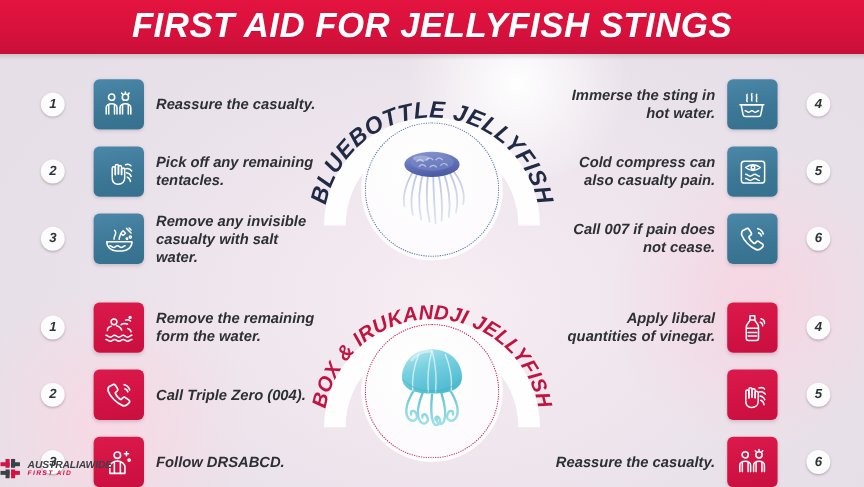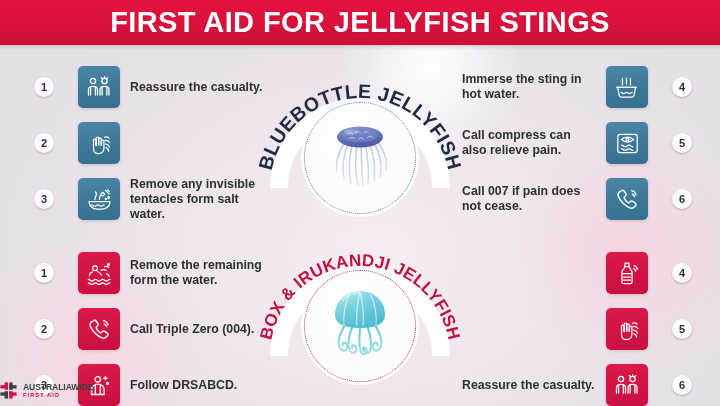--- a/index.html
+++ b/index.html
@@ -9,20 +9,21 @@
     background:#ffffff;
     overflow:hidden;
   }
   .poster{
     position:relative;
     width:720px; height:406px;
     background:
       radial-gradient(ellipse 420px 300px at 52% 62%, #f6eef3 0%, #efe6ee 40%, #e9e1e9 75%, #e6dfe7 100%),
       linear-gradient(135deg,#ece4ec 0%, #eae2ea 50%, #e8e0e8 100%);
     overflow:hidden;
+    font-style:italic;
   }
   
   .bloom{ position:absolute; border-radius:50%; pointer-events:none; }
   .bloom.b1{ left:-40px; bottom:-60px; width:260px; height:220px;
     background:radial-gradient(circle,#f8d9e4 0%, rgba(248,217,228,0) 70%); }
   .bloom.b2{ right:-30px; top:120px; width:240px; height:260px;
     background:radial-gradient(circle,#f6d5e2 0%, rgba(246,213,226,0) 70%); }
   .bloom.b3{ left:46%; top:-10px; width:200px; height:160px;
     background:radial-gradient(circle,#ffffff 0%, rgba(255,255,255,0) 72%); }
 
@@ -100,21 +101,21 @@
 
   .itxt{
     font-size:12.3px;
     font-weight:bold;
     color:#2c3033;
     line-height:1.22;
     padding:0 10px;
     flex:1 1 auto;
   }
   .item.left .itxt{ text-align:left; }
-  .item.right .itxt{ text-align:left; }
+  .item.right .itxt{ text-align:right; }
 
   
   .centre{
     position:absolute;
     left:262px; top:48px;
     width:196px; height:358px;
     z-index:4;
   }
   .medallion{ position:absolute; width:196px; height:168px; }
   .medallion.top{ top:8px; }
@@ -193,38 +194,39 @@
                 <path d="M7.5 16.5v-7.2a1.3 1.3 0 0 1 2.6 0v5.4"></path>
                 <path d="M10.1 14.4V7.4a1.3 1.3 0 0 1 2.6 0v6.7"></path>
                 <path d="M12.7 14.1V8.2a1.3 1.3 0 0 1 2.6 0v6.2"></path>
                 <path d="M15.3 14.4v-4a1.3 1.3 0 0 1 2.6 0v6.8c0 3.2-2.3 5.4-5.4 5.4S7.5 20.6 7.5 17.4"></path>
                 <path d="M18.6 6.3c1.6-.7 3.4-.3 4.5.8M18.9 9.6c1.9-.4 3.8.4 4.8 1.9M19.4 13c1.8.2 3.3 1.4 3.9 3.1"></path>
                 <path d="M20 16.6c1.5.6 2.5 2 2.7 3.6"></path>
               </svg>
             </span>
           </div>
           <div class="badge">2</div>
+          <div class="itxt">Pick off any remaining tentacles.</div>
         </div>
 
         <div class="item left">
           <div class="tile blue">
             <span>
               <svg width="27" height="25" viewBox="0 0 27 25" fill="none" stroke="#ffffff" stroke-width="1.25" stroke-linecap="round" stroke-linejoin="round">
                 <path d="M3 14.5h21c0 4.4-3.6 7.6-8.3 7.6h-4.4C6.6 22.1 3 18.9 3 14.5z"></path>
                 <path d="M5.5 17.8c1.6 0 1.6 1.4 3.2 1.4s1.6-1.4 3.2-1.4 1.6 1.4 3.2 1.4 1.6-1.4 3.2-1.4"></path>
                 <path d="M9 12.4c0-2.6 1.4-3.8 1.4-5.4 0-1.2-.9-2-.9-2"></path>
                 <path d="M13.3 12.4c0-2.2 1.2-3.2 1.2-4.6"></path>
                 <path d="M19.4 3.3l3.8 3.8M21.6 3l1.6 1.6M18.6 7.3l-1.3 1.3a1 1 0 0 1-1.5 0l-.5-.5a1 1 0 0 1 0-1.5L16.6 5.3z"></path>
                 <circle cx="22.6" cy="10.6" r="0.9"></circle>
                 <circle cx="19.8" cy="11.9" r="0.6"></circle>
               </svg>
             </span>
           </div>
           <div class="badge">3</div>
-          <div class="itxt">Remove any invisible tentacles form salt water.</div>
+          <div class="itxt">Remove any invisible casualty with salt water.</div>
         </div>
 
       </div>
 
       <div class="group second">
 
         <div class="item left">
           <div class="tile red">
             <span>
               <svg width="27" height="25" viewBox="0 0 27 25" fill="none" stroke="#ffffff" stroke-width="1.25" stroke-linecap="round" stroke-linejoin="round">
@@ -303,21 +305,21 @@
               <svg width="25" height="25" viewBox="0 0 25 25" fill="none" stroke="#ffffff" stroke-width="1.25" stroke-linecap="round" stroke-linejoin="round">
                 <rect x="2.8" y="3.4" width="19.4" height="18.2" rx="2.4"></rect>
                 <path d="M6.4 8.6c1.9-1.6 4.2-2.4 6.1-2.4s4.2.8 6.1 2.4c-1.9 1.6-4.2 2.4-6.1 2.4S8.3 10.2 6.4 8.6z"></path>
                 <circle cx="12.5" cy="8.6" r="1.5"></circle>
                 <path d="M6.4 14.2c1.9 0 1.9 1.6 3.8 1.6s1.9-1.6 3.8-1.6 1.9 1.6 3.8 1.6"></path>
                 <path d="M6.4 17.8c1.9 0 1.9 1.6 3.8 1.6s1.9-1.6 3.8-1.6 1.9 1.6 3.8 1.6"></path>
               </svg>
             </span>
           </div>
           <div class="badge">5</div>
-          <div class="itxt">Call compress can also relieve pain.</div>
+          <div class="itxt">Cold compress can also casualty pain.</div>
         </div>
 
         <div class="item right">
           <div class="tile blue">
             <span>
               <svg width="25" height="25" viewBox="0 0 25 25" fill="none" stroke="#ffffff" stroke-width="1.4" stroke-linecap="round" stroke-linejoin="round">
                 <path d="M6.6 3.8c.8-.8 1.9-.7 2.5.2l1.8 2.7c.5.8.3 1.7-.4 2.3l-1.1.9c-.3.3-.4.7-.2 1.1.6 1.5 2.1 3.4 3.9 4.7.4.3.9.2 1.2-.1l1-1c.6-.6 1.6-.7 2.3-.2l2.7 1.8c.9.6 1 1.8.2 2.5l-1.3 1.3c-1.1 1.1-2.8 1.4-4.3.8-2.5-1-5-2.9-7-4.9S4.3 11.7 3.3 9.2c-.6-1.5-.3-3.1.8-4.2z"></path>
                 <path d="M16.5 3.6c2 .4 3.9 2.1 4.5 4.3M17.2 7.1c1.1.3 2 1.2 2.3 2.4"></path>
               </svg>
             </span>
@@ -336,20 +338,21 @@
               <svg width="22" height="25" viewBox="0 0 22 25" fill="none" stroke="#ffffff" stroke-width="1.25" stroke-linecap="round" stroke-linejoin="round">
                 <path d="M9 2.2h4v3.4h-4z"></path>
                 <path d="M9 5.6c0 1.6-3.1 3-3.1 6.2v9.1a1.8 1.8 0 0 0 1.8 1.8h6.6a1.8 1.8 0 0 0 1.8-1.8V11.8c0-3.2-3.1-4.6-3.1-6.2"></path>
                 <path d="M6.3 12.6h9.4"></path>
                 <path d="M7.4 16.1h7.2M7.4 19h7.2"></path>
                 <path d="M17.6 7.6c1.2.4 2 1.5 2 2.8M18.2 4.6c1.8.5 3 2.1 3 4"></path>
               </svg>
             </span>
           </div>
           <div class="badge">4</div>
+          <div class="itxt">Apply liberal quantities of vinegar.</div>
         </div>
 
         <div class="item right">
           <div class="tile red">
             <span>
               <svg width="26" height="25" viewBox="0 0 26 25" fill="none" stroke="#ffffff" stroke-width="1.25" stroke-linecap="round" stroke-linejoin="round">
                 <path d="M7.5 16.5v-7.2a1.3 1.3 0 0 1 2.6 0v5.4"></path>
                 <path d="M10.1 14.4V7.4a1.3 1.3 0 0 1 2.6 0v6.7"></path>
                 <path d="M12.7 14.1V8.2a1.3 1.3 0 0 1 2.6 0v6.2"></path>
                 <path d="M15.3 14.4v-4a1.3 1.3 0 0 1 2.6 0v6.8c0 3.2-2.3 5.4-5.4 5.4S7.5 20.6 7.5 17.4"></path>

